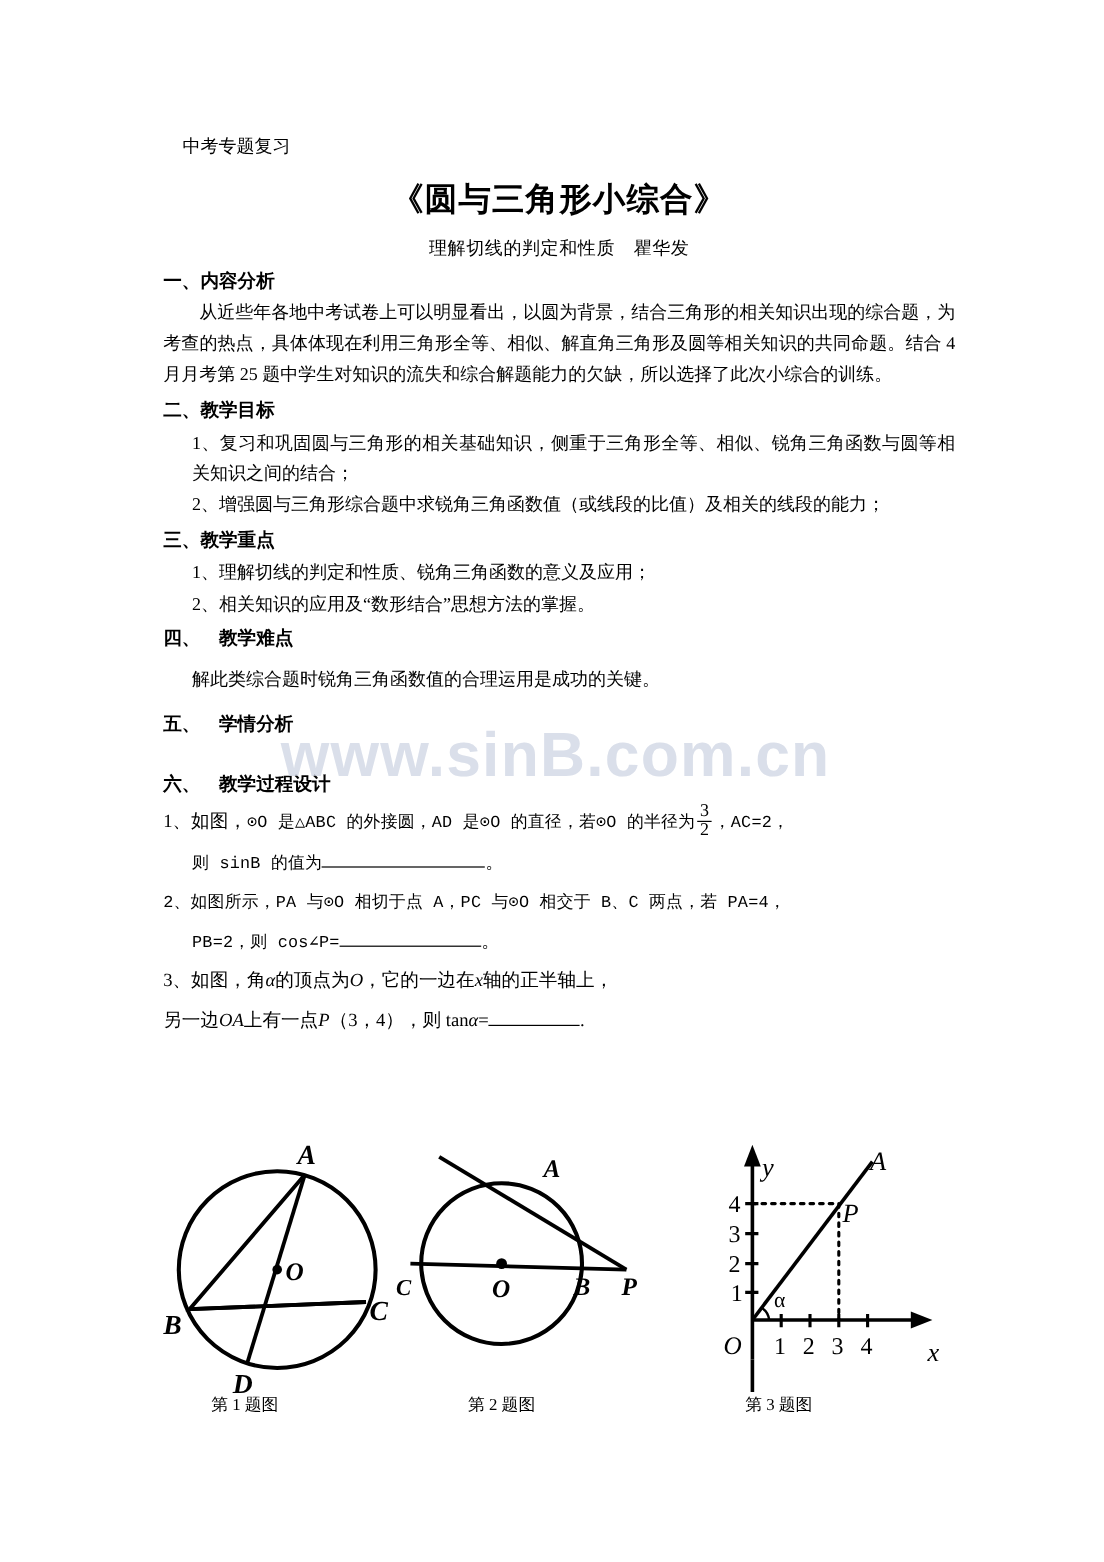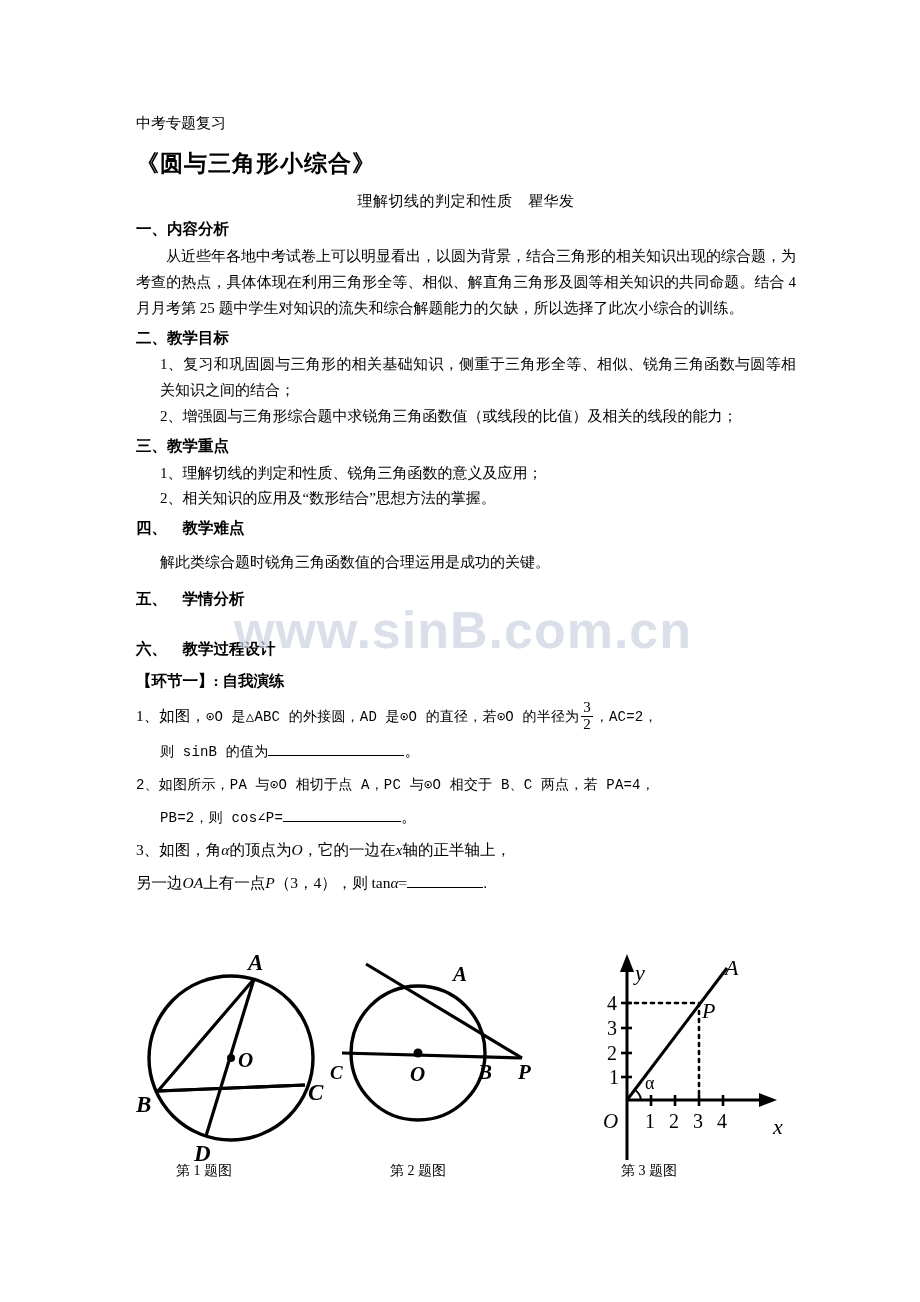--- a/index.html
+++ b/index.html
@@ -40,25 +40,25 @@
     opacity: .72;
     white-space: nowrap;
     pointer-events: none;
     z-index: 5;
   }
 
   
   .kicker {
     font-size: 15px;
     line-height: 1.5;
-    margin: 0 0 14px 0;
+    margin: 0 0 14px 16px;
   }
   .doc-title {
-    text-align: left;
-    font-size: 23px;
+    text-align: center;
+    font-size: 27px;
     font-weight: 700;
     letter-spacing: 1px;
     margin: 0 0 14px 0;
     line-height: 1.3;
   }
   .byline {
     text-align: center;
     font-size: 15px;
     margin: 0 0 6px 0;
     letter-spacing: .5px;
@@ -200,21 +200,20 @@
     <div class="gap-sm"></div>
     <p class="para hang">解此类综合题时锐角三角函数值的合理运用是成功的关键。</p>
 
     <div class="gap-sm"></div>
     <div class="sec-head">五、　学情分析</div>
     <div class="gap-sm"></div>
 
     <div class="gap-md"></div>
     <div class="sec-head">六、　教学过程设计</div>
 
-    <div class="bracket-head">【环节一】: 自我演练</div>
 
     <div class="q">
       <span class="ser">1、如图，</span><span class="lat">⊙O 是△ABC 的外接圆，AD 是⊙O 的直径，若⊙O 的半径为</span><span class="frac"><span class="num">3</span><span class="den">2</span></span><span class="lat">，AC=2，</span>
     </div>
     <div class="q q-indent">
       <span class="lat">则 sinB 的值为</span><span class="blank w1"></span><span class="ser">。</span>
     </div>
 
     <div class="q">
       <span class="lat">2、如图所示，PA 与⊙O 相切于点 A，PC 与⊙O 相交于 B、C 两点，若 PA=4，</span>

